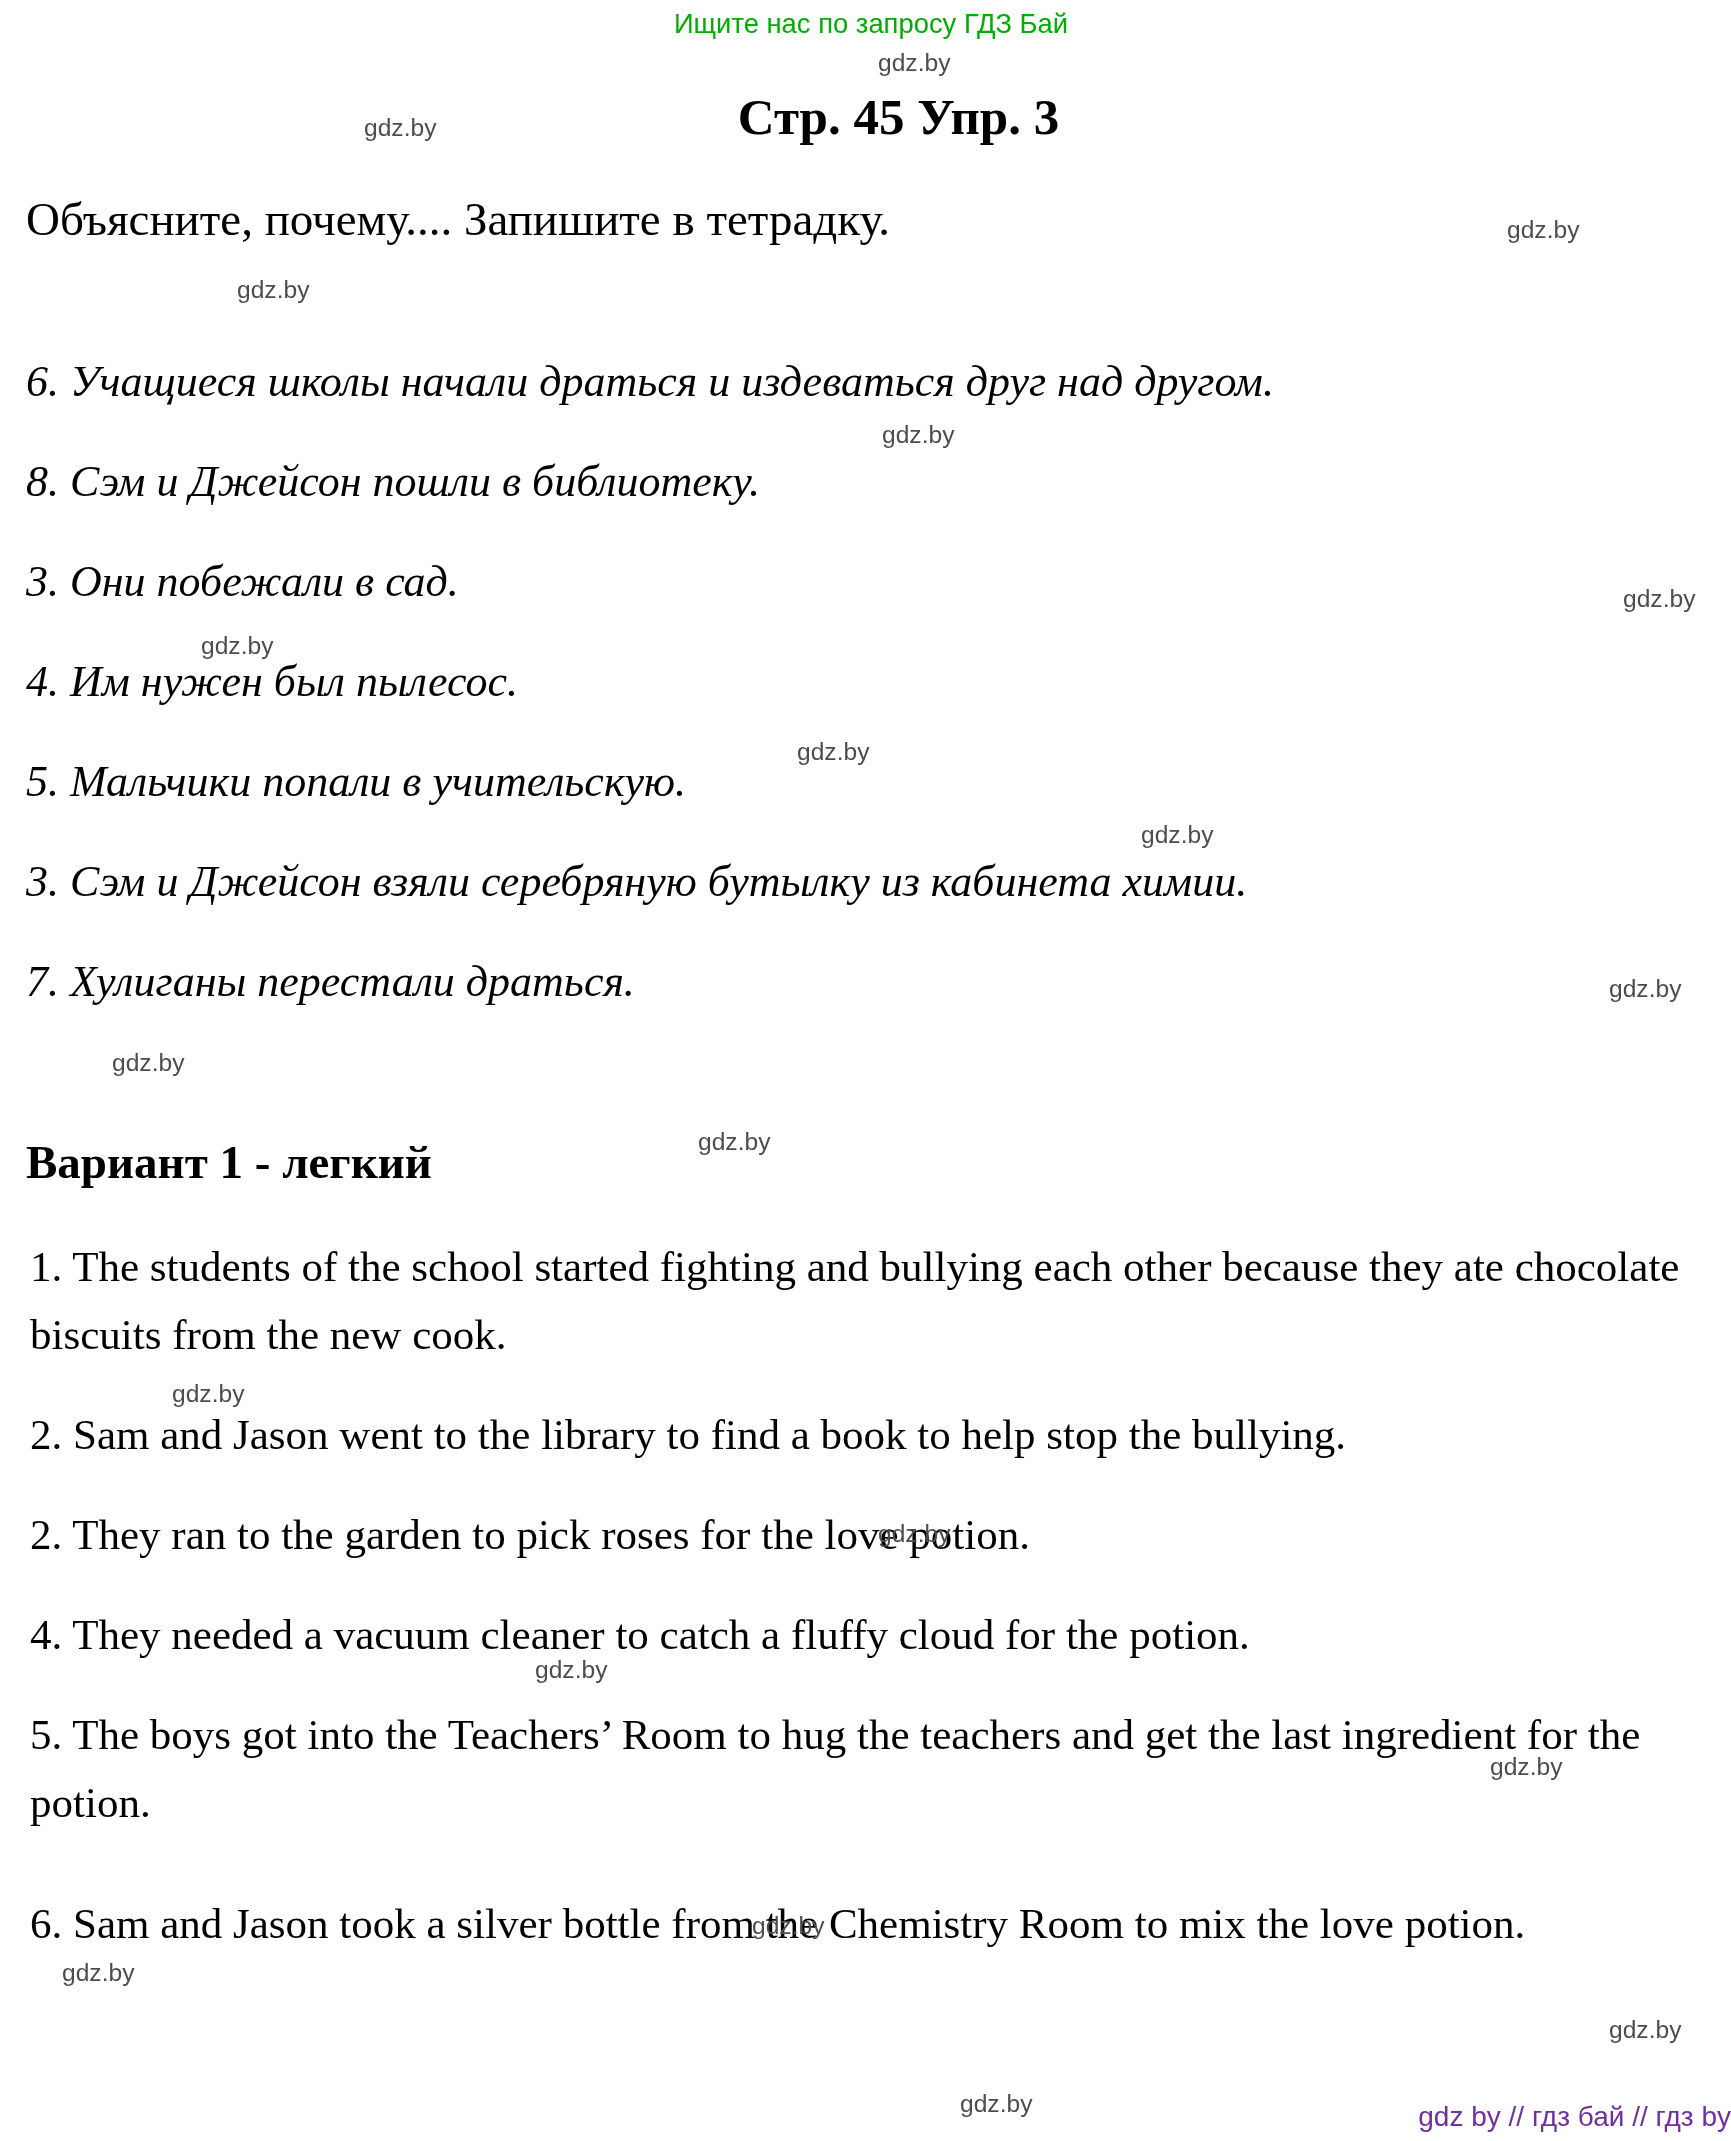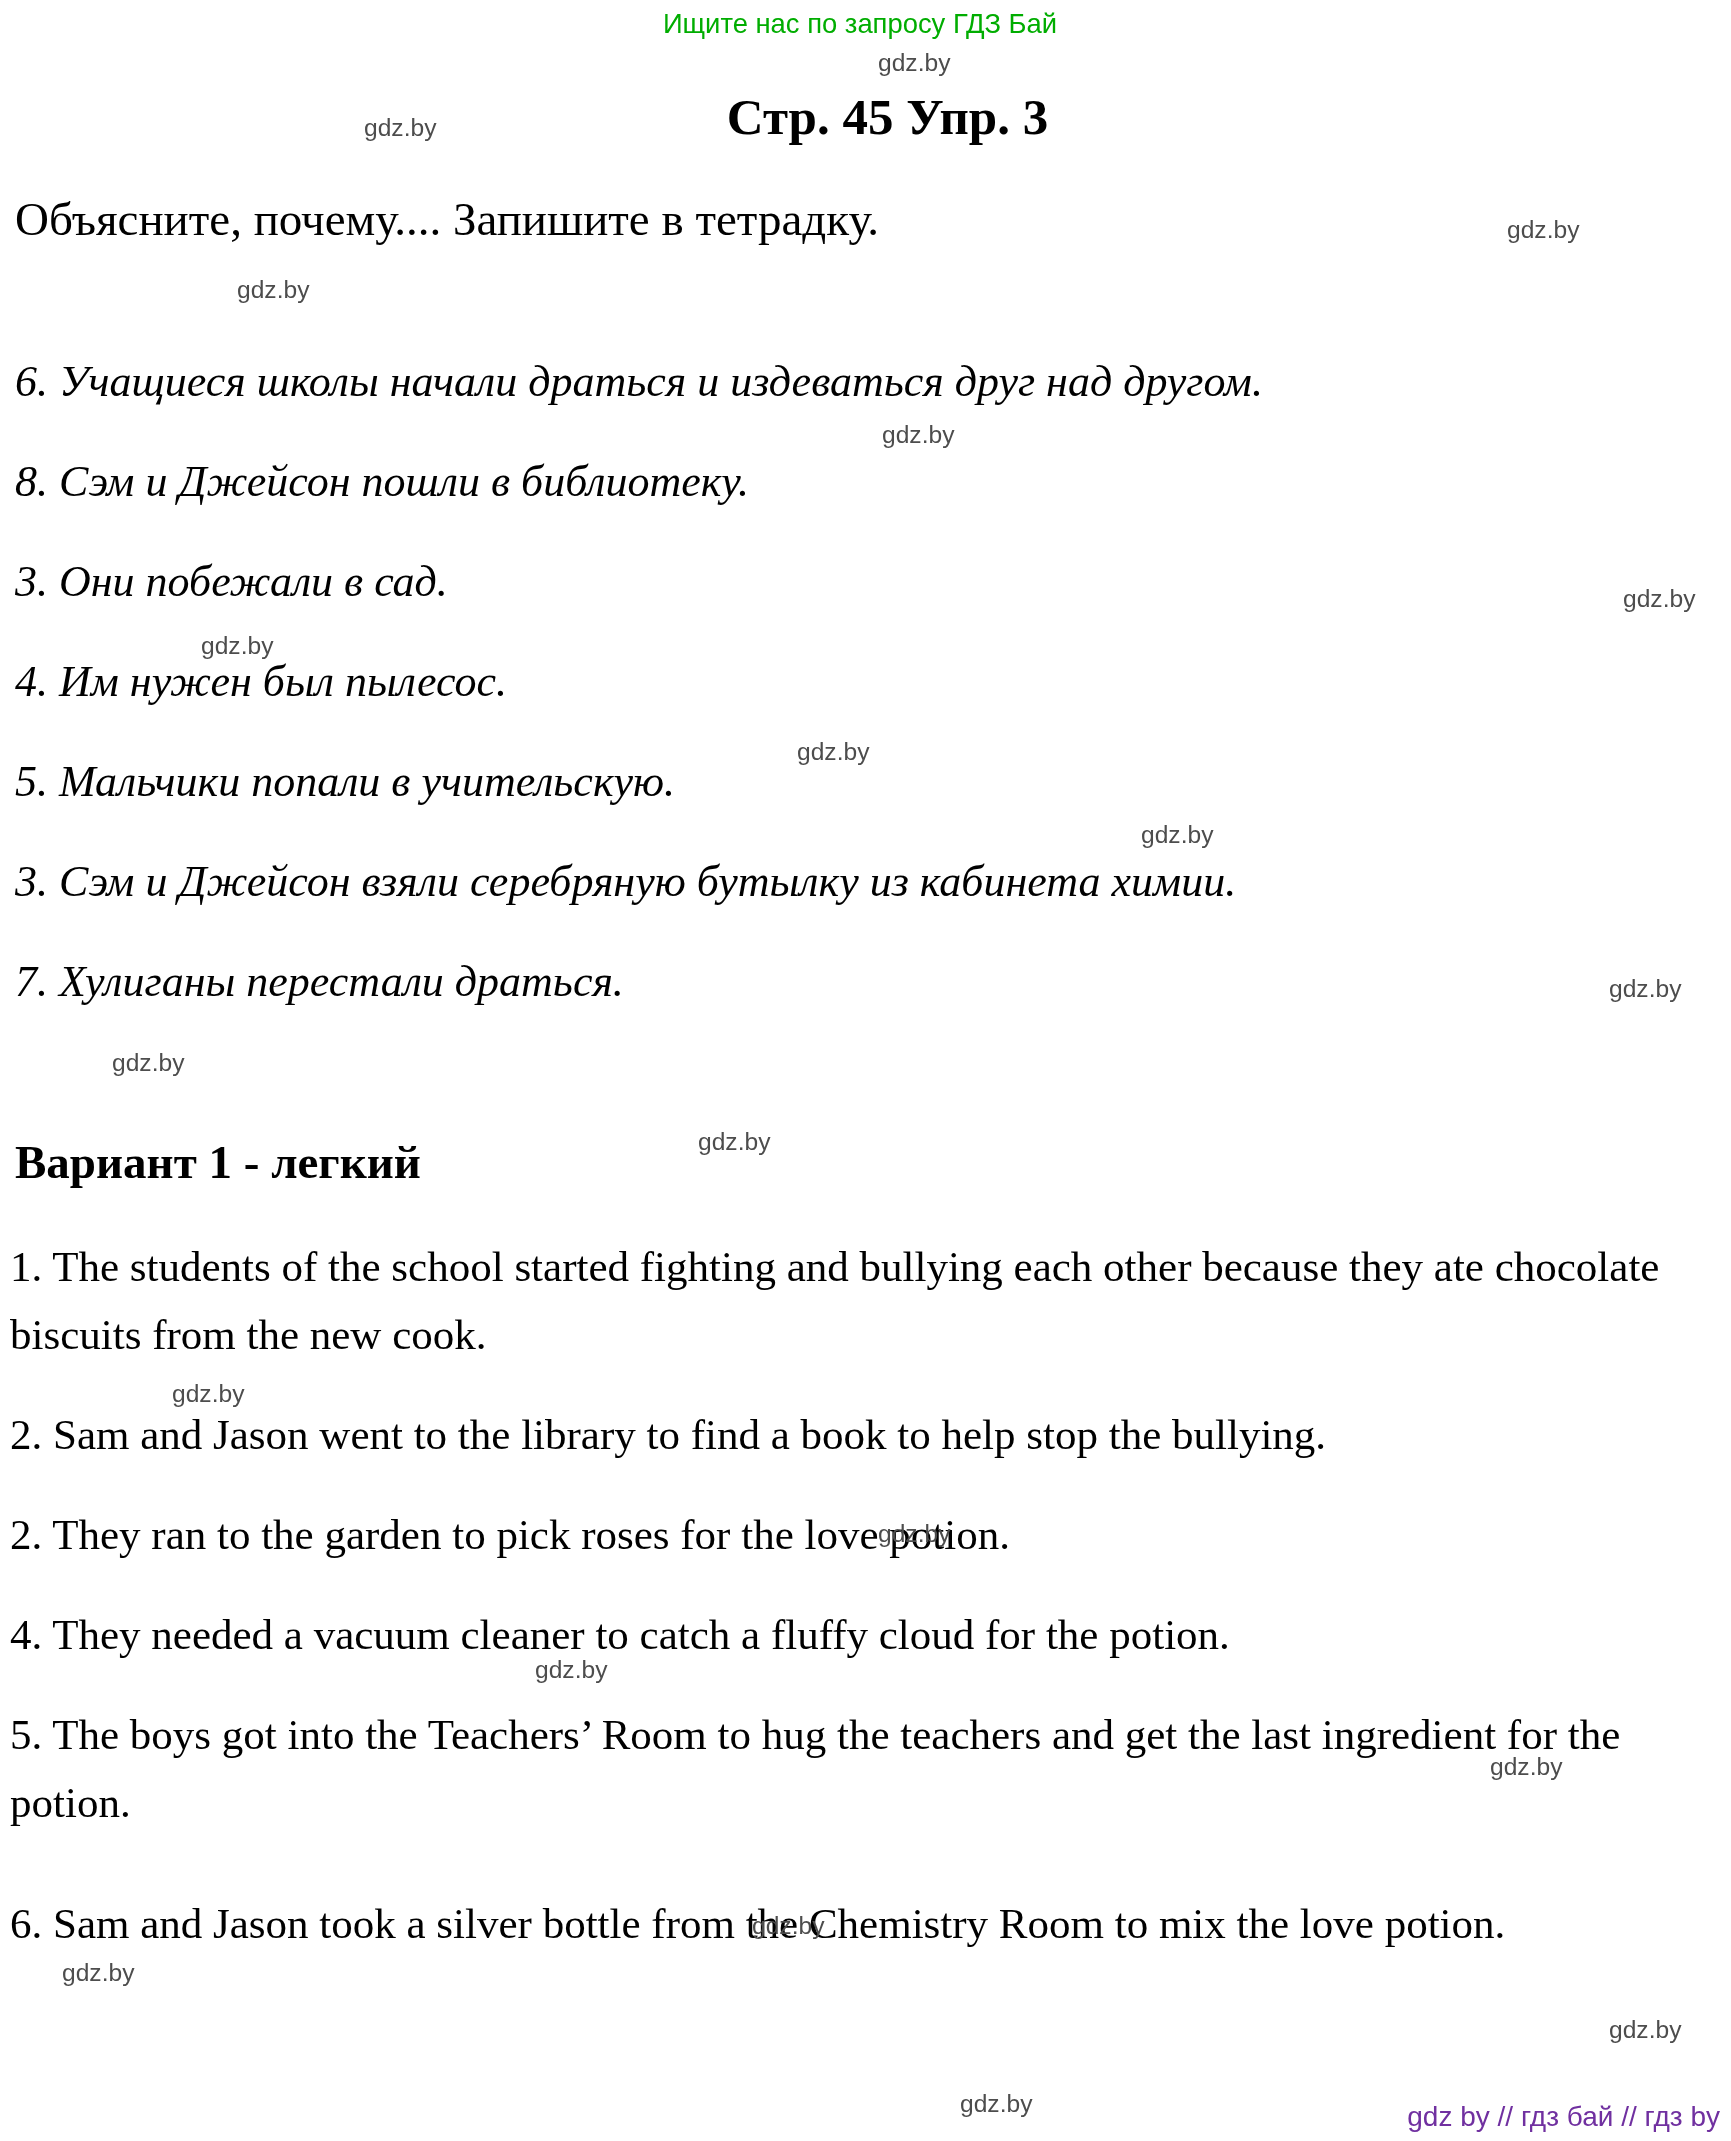--- a/index.html
+++ b/index.html
@@ -10,20 +10,21 @@
   }
   html,body{margin:0;padding:0;background:#ffffff;}
   .page{
     position:relative;
     width:1720px;
     height:2142px;
     background:#ffffff;
     font-family:"Liberation Serif", serif;
     color:var(--text-black);
     overflow:hidden;
+    padding-left:11px;
   }
   .banner{
     padding-top:7.6px;
     text-align:center;
     font-family:"Liberation Sans", sans-serif;
     font-size:27.4px;
     color:var(--banner-green);
   }
   .wm{
     position:absolute;
@@ -56,21 +57,21 @@
   }
   .variant-heading{
     margin:123px 38px 43px 15px;
     font-size:47px;
     font-weight:bold;
     line-height:55px;
   }
   .en-item{
     font-size:43px;
     line-height:68px;
-    margin:0 38px 32px 10px;
+    margin:0 38px 32px 19px;
   }
   .en-item.gap-lg{ margin-bottom:53px; }
   .footer{
     position:absolute;
     left:0; right:0; bottom:9.5px;
     text-align:right;
     font-family:"Liberation Sans", sans-serif;
     font-size:28px;
     color:var(--footer-purple);
   }

